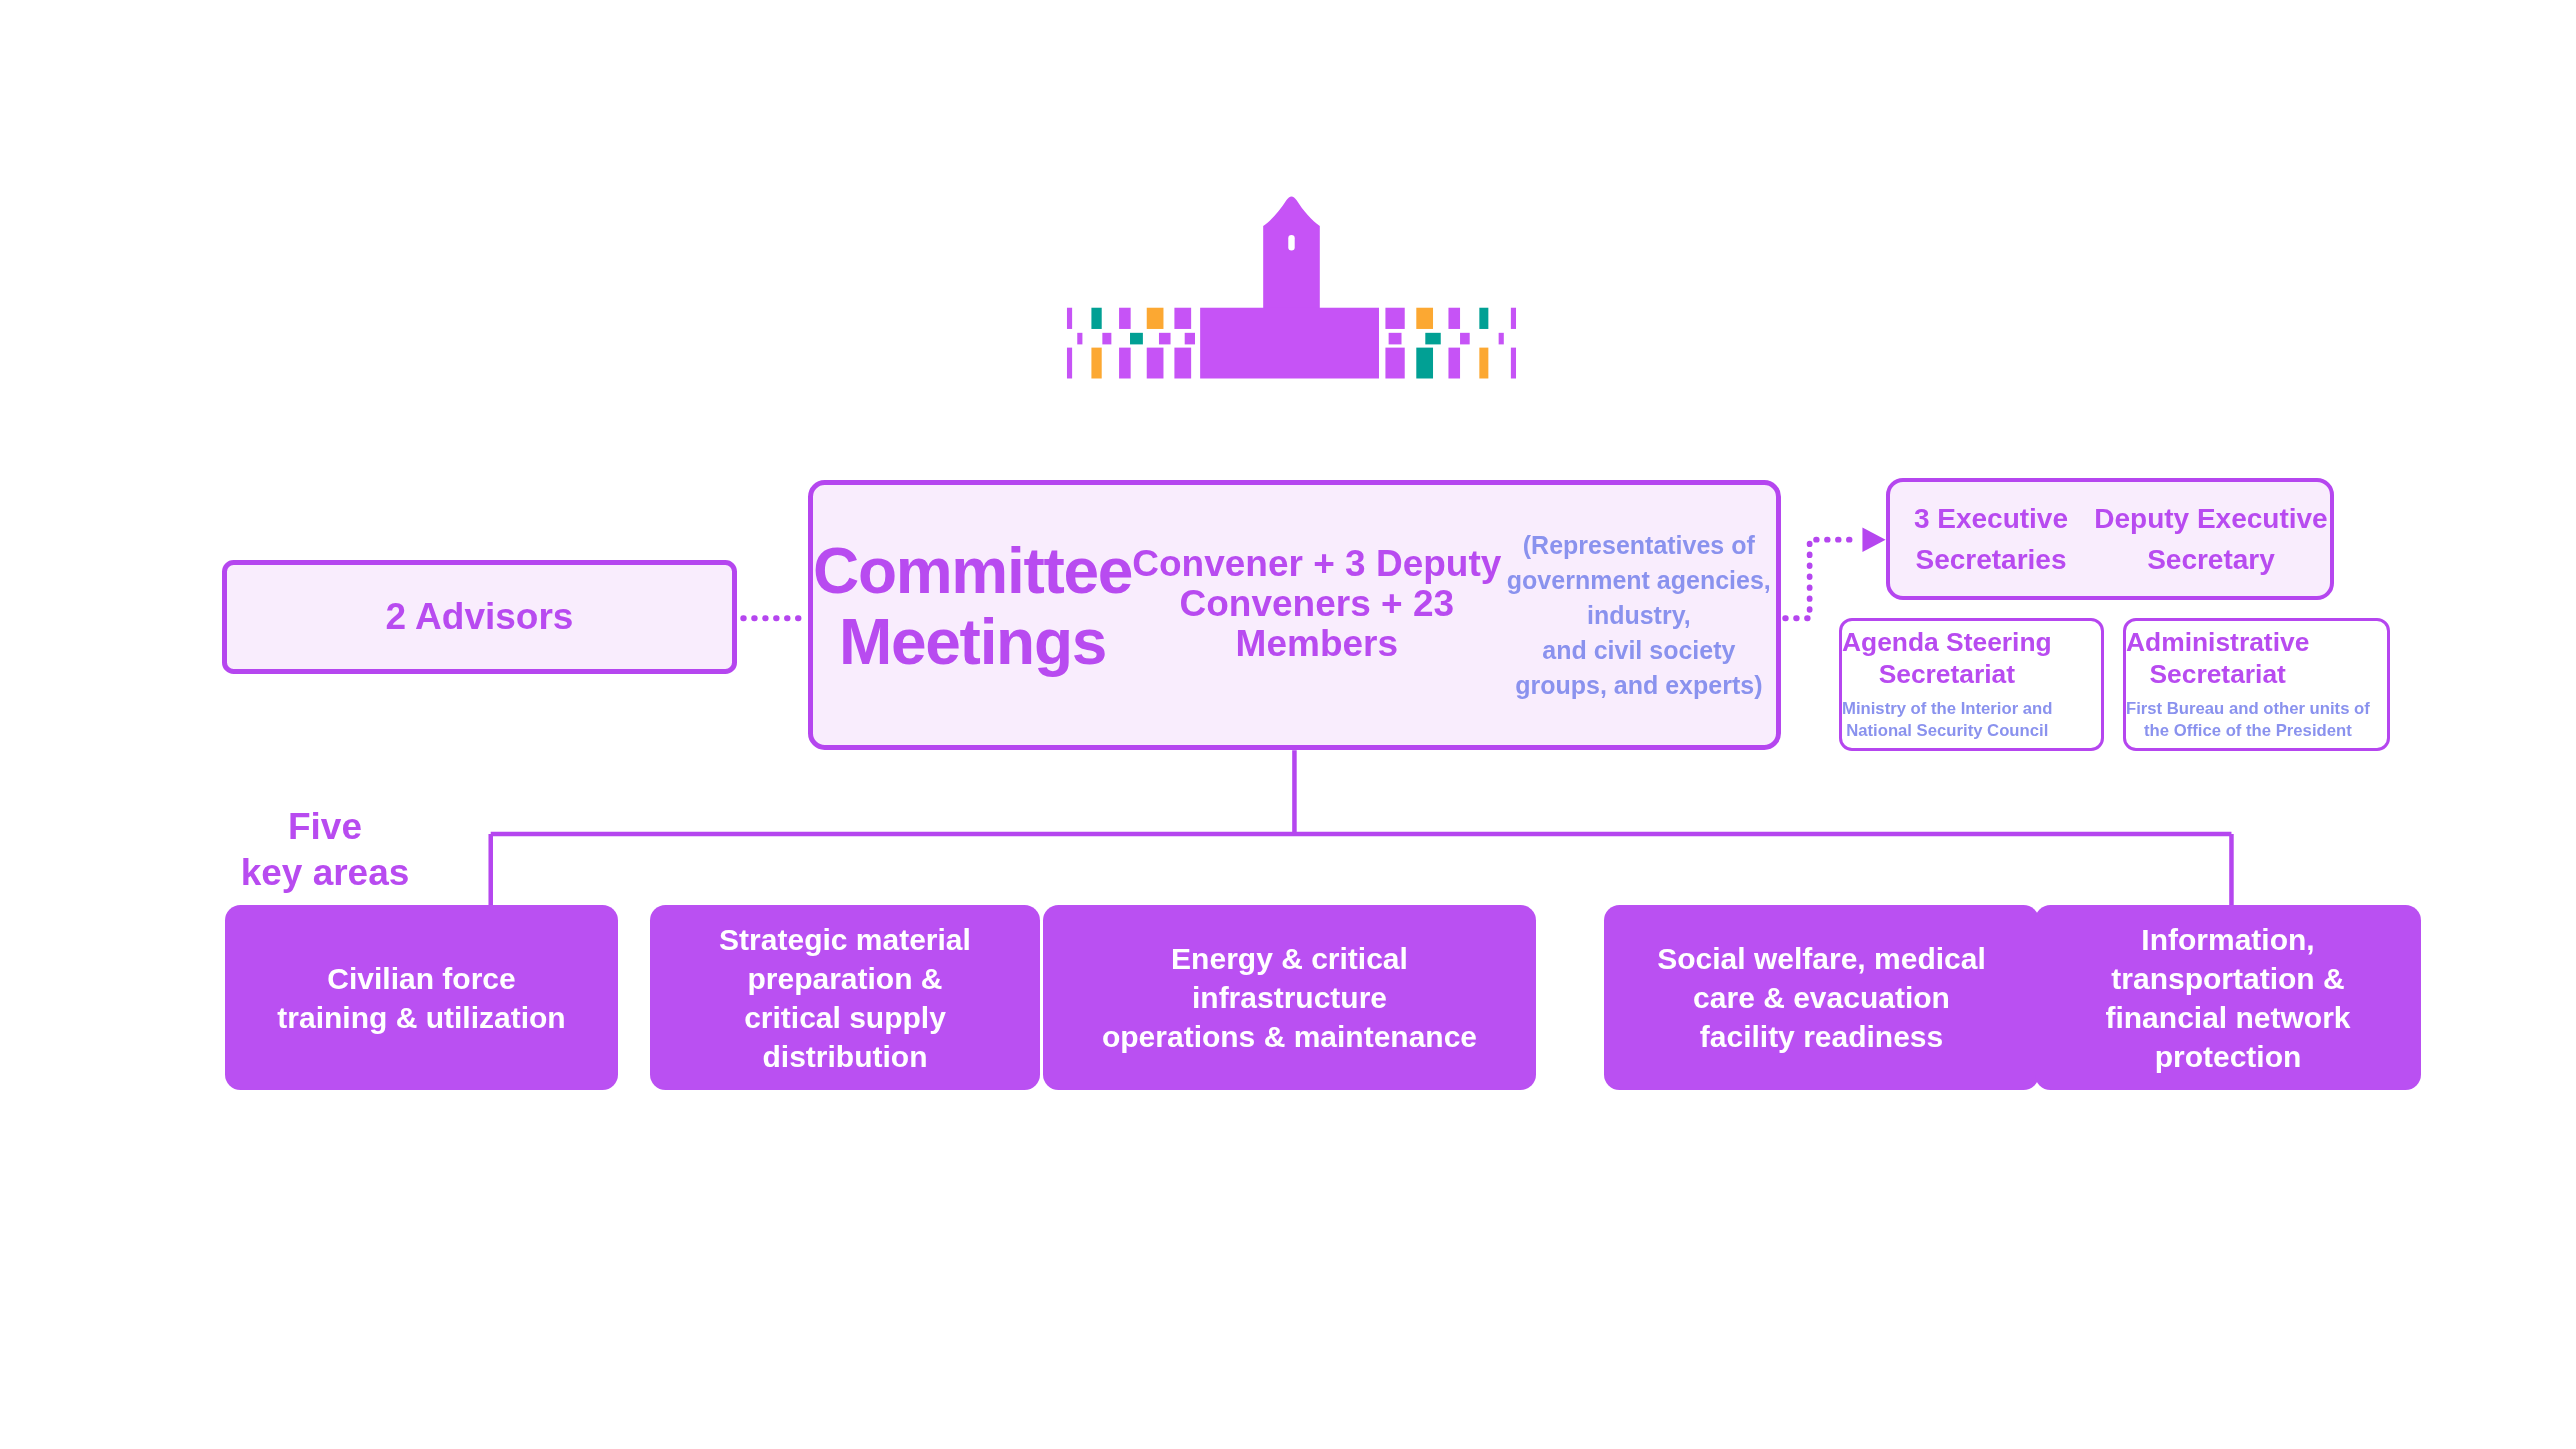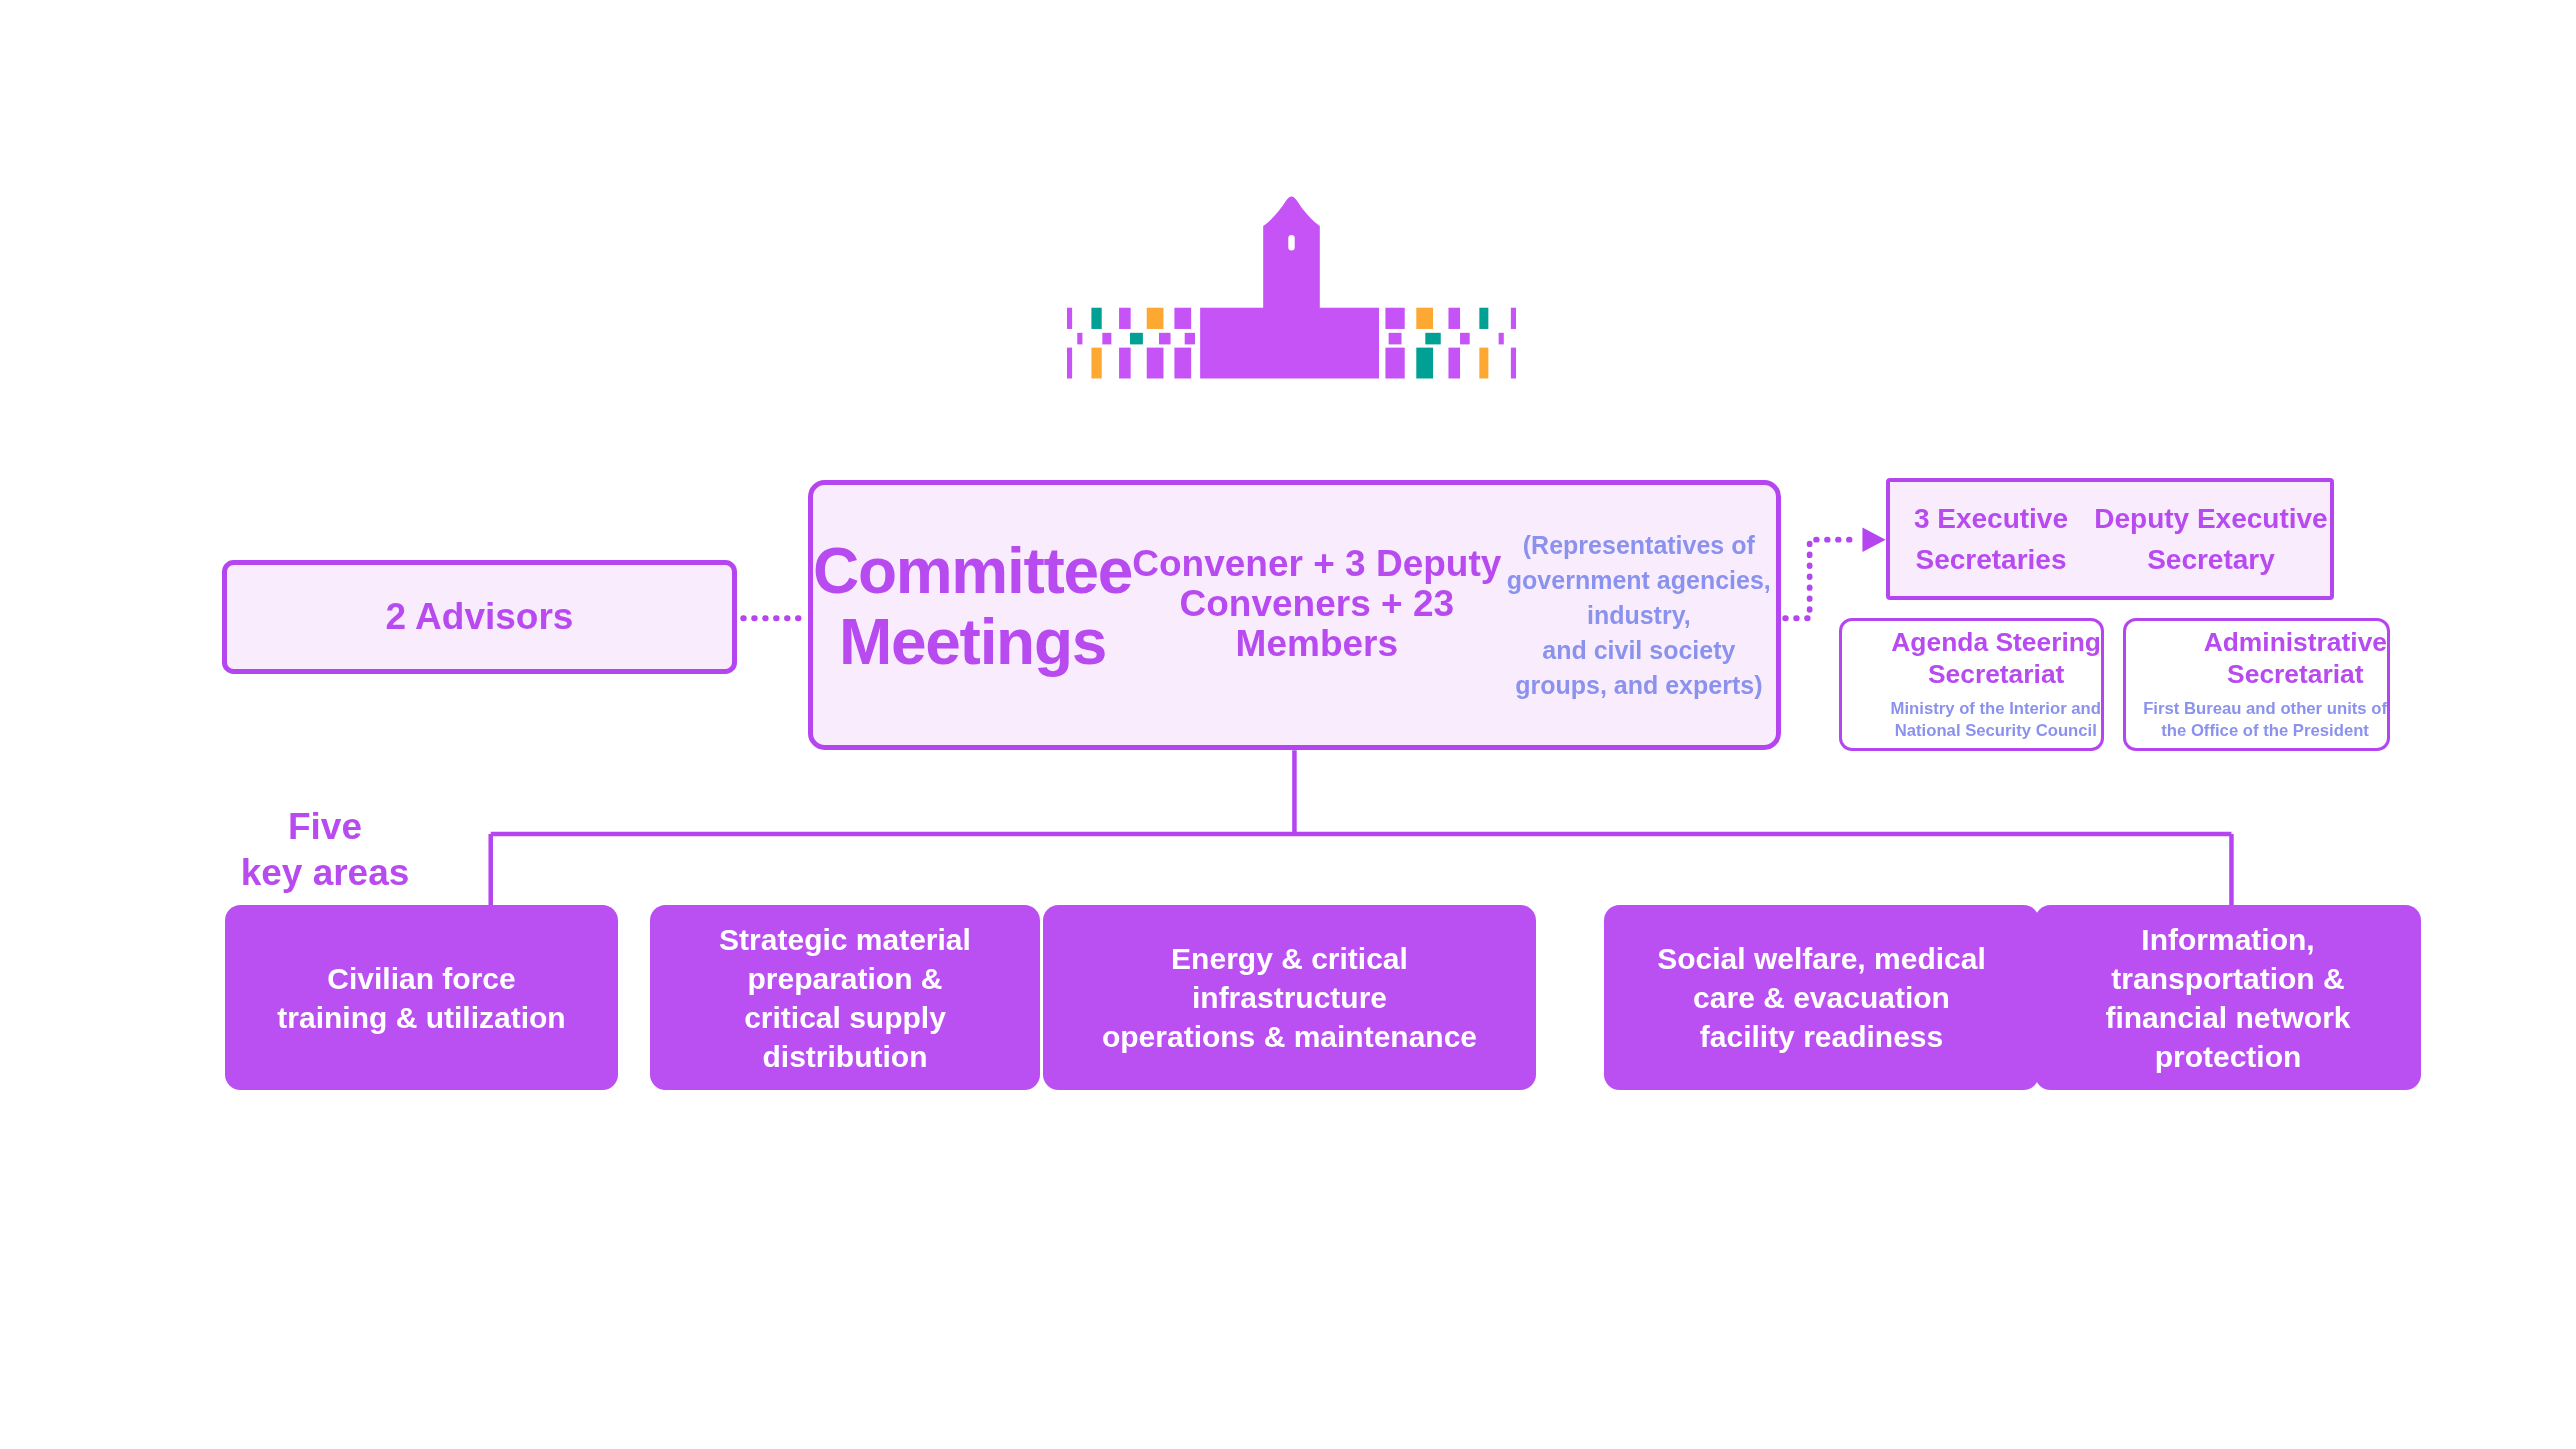--- a/index.html
+++ b/index.html
@@ -32,41 +32,41 @@
   .f-orange{fill:var(--orange);}
   .f-white{fill:var(--white);}
 
   
   .soft-box{position:absolute;box-sizing:border-box;background:var(--lavender);
             border:5.2px solid var(--purple);border-radius:16.7px;
             display:flex;flex-direction:row;align-items:center;justify-content:center;
             text-align:center;}
   .white-box{position:absolute;box-sizing:border-box;background:var(--white);
              border:3.9px solid var(--purple);border-radius:13px;
-             display:flex;flex-direction:column;align-items:flex-end;justify-content:center;
+             display:flex;flex-direction:column;align-items:flex-start;justify-content:center;
              text-align:center;}
   .key-box{position:absolute;box-sizing:border-box;background:var(--purple_box);
            border-radius:15.5px;display:flex;flex-direction:column;align-items:center;
            justify-content:center;text-align:center;color:var(--white);
            font-weight:700;font-size:30px;line-height:39px;}
 
   
   #committee-box{left:808px;top:480px;width:973px;height:270px;}
   .committee-title{font-size:64px;font-weight:800;letter-spacing:-1.3px;
                    color:var(--purple_text);line-height:71px;margin-bottom:15.5px;}
   .committee-subtitle{font-size:37px;font-weight:700;color:var(--purple_text);
                       line-height:40px;margin-bottom:23px;}
   .committee-note{font-size:25px;font-weight:700;color:var(--periwinkle);line-height:35px;}
 
   
   #advisors-box{left:222px;top:560px;width:515px;height:114px;border-radius:11.6px;}
   .advisors-label{font-size:37px;font-weight:700;color:var(--purple_text);}
 
   
-  #secretaries-box{left:1886px;top:478px;width:448px;height:122px;border-radius:4px;border-width:4.5px;}
+  #secretaries-box{left:1886px;top:478px;width:448px;height:122px;border-radius:17px;border-width:4.5px;}
   .secretaries-line{font-size:28px;font-weight:700;color:var(--purple_text);line-height:41px;}
 
   
   #agenda-box{left:1839px;top:618px;width:265px;height:133px;}
   #admin-box{left:2123px;top:618px;width:267px;height:133px;}
   .secretariat-title{font-size:26.4px;font-weight:800;color:var(--purple_text);line-height:32px;}
   .secretariat-note{font-size:16.7px;font-weight:700;color:var(--periwinkle);
                     line-height:22.5px;margin-top:7.7px;}
 
   

